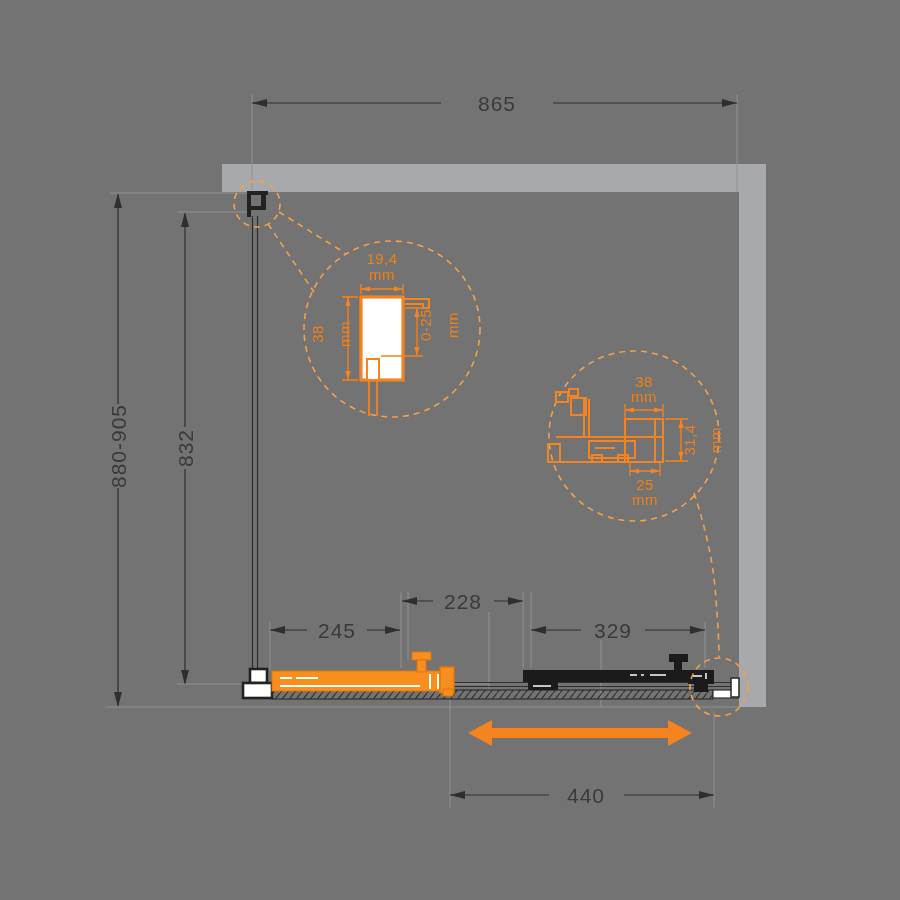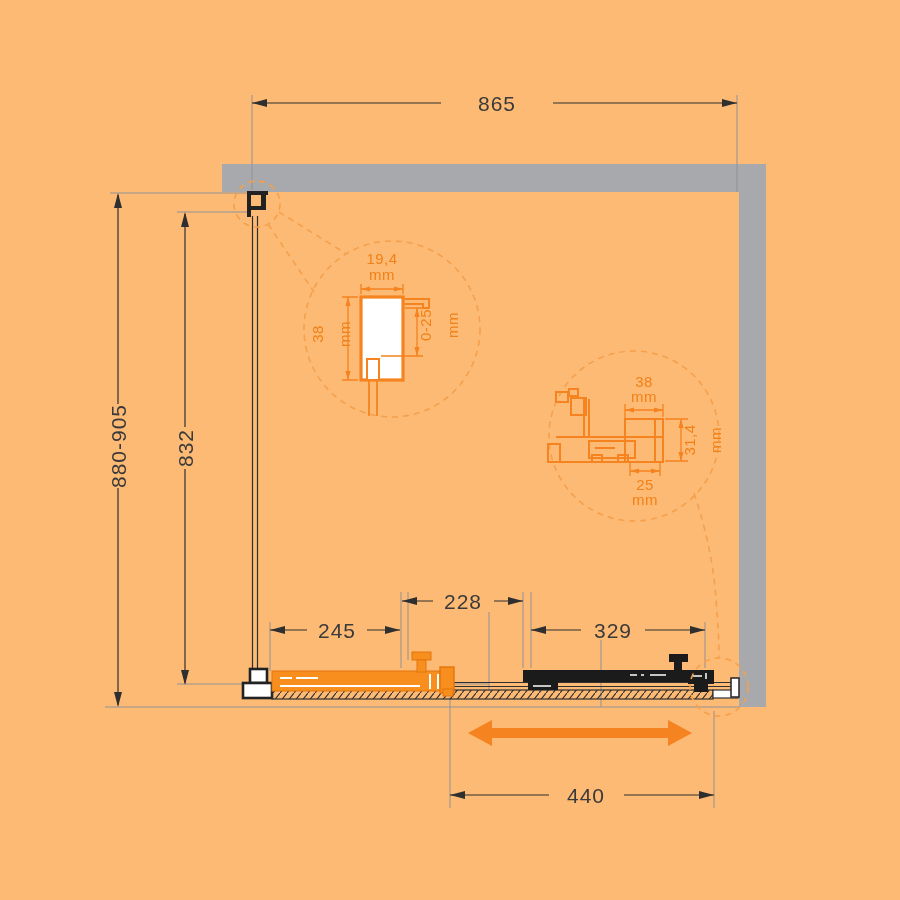--- a/index.html
+++ b/index.html
@@ -1,16 +1,16 @@
 <!DOCTYPE html>
 <html><head>
 <meta charset="utf-8">
 <style>
   html,body{margin:0;padding:0;background:#ffffff;}
-  .canvas{width:900px;height:900px;position:relative;background:#fdba74;overflow:hidden;}
+  .canvas{width:900px;height:900px;position:relative;background:#737373;overflow:hidden;}
   svg{display:block;}
   svg text{font-family:"Liberation Sans","DejaVu Sans",sans-serif;}
   .dim-l{font-size:21px;letter-spacing:1px;fill:#3a3a3a;}
   .dim-s{font-size:15px;letter-spacing:0.5px;fill:#f08118;}
   .thin{stroke:#2f2f2f;stroke-width:1.2;fill:none;}
   .ext{stroke:#8f9294;stroke-width:1;fill:none;}
   .arrow{fill:#2f2f2f;stroke:none;}
   .oarrow{fill:#f5831f;stroke:none;}
   .odash{stroke:#f5a04c;stroke-width:1.6;fill:none;stroke-dasharray:6 5;}
   .oprof{stroke:#f5831f;fill:none;}

